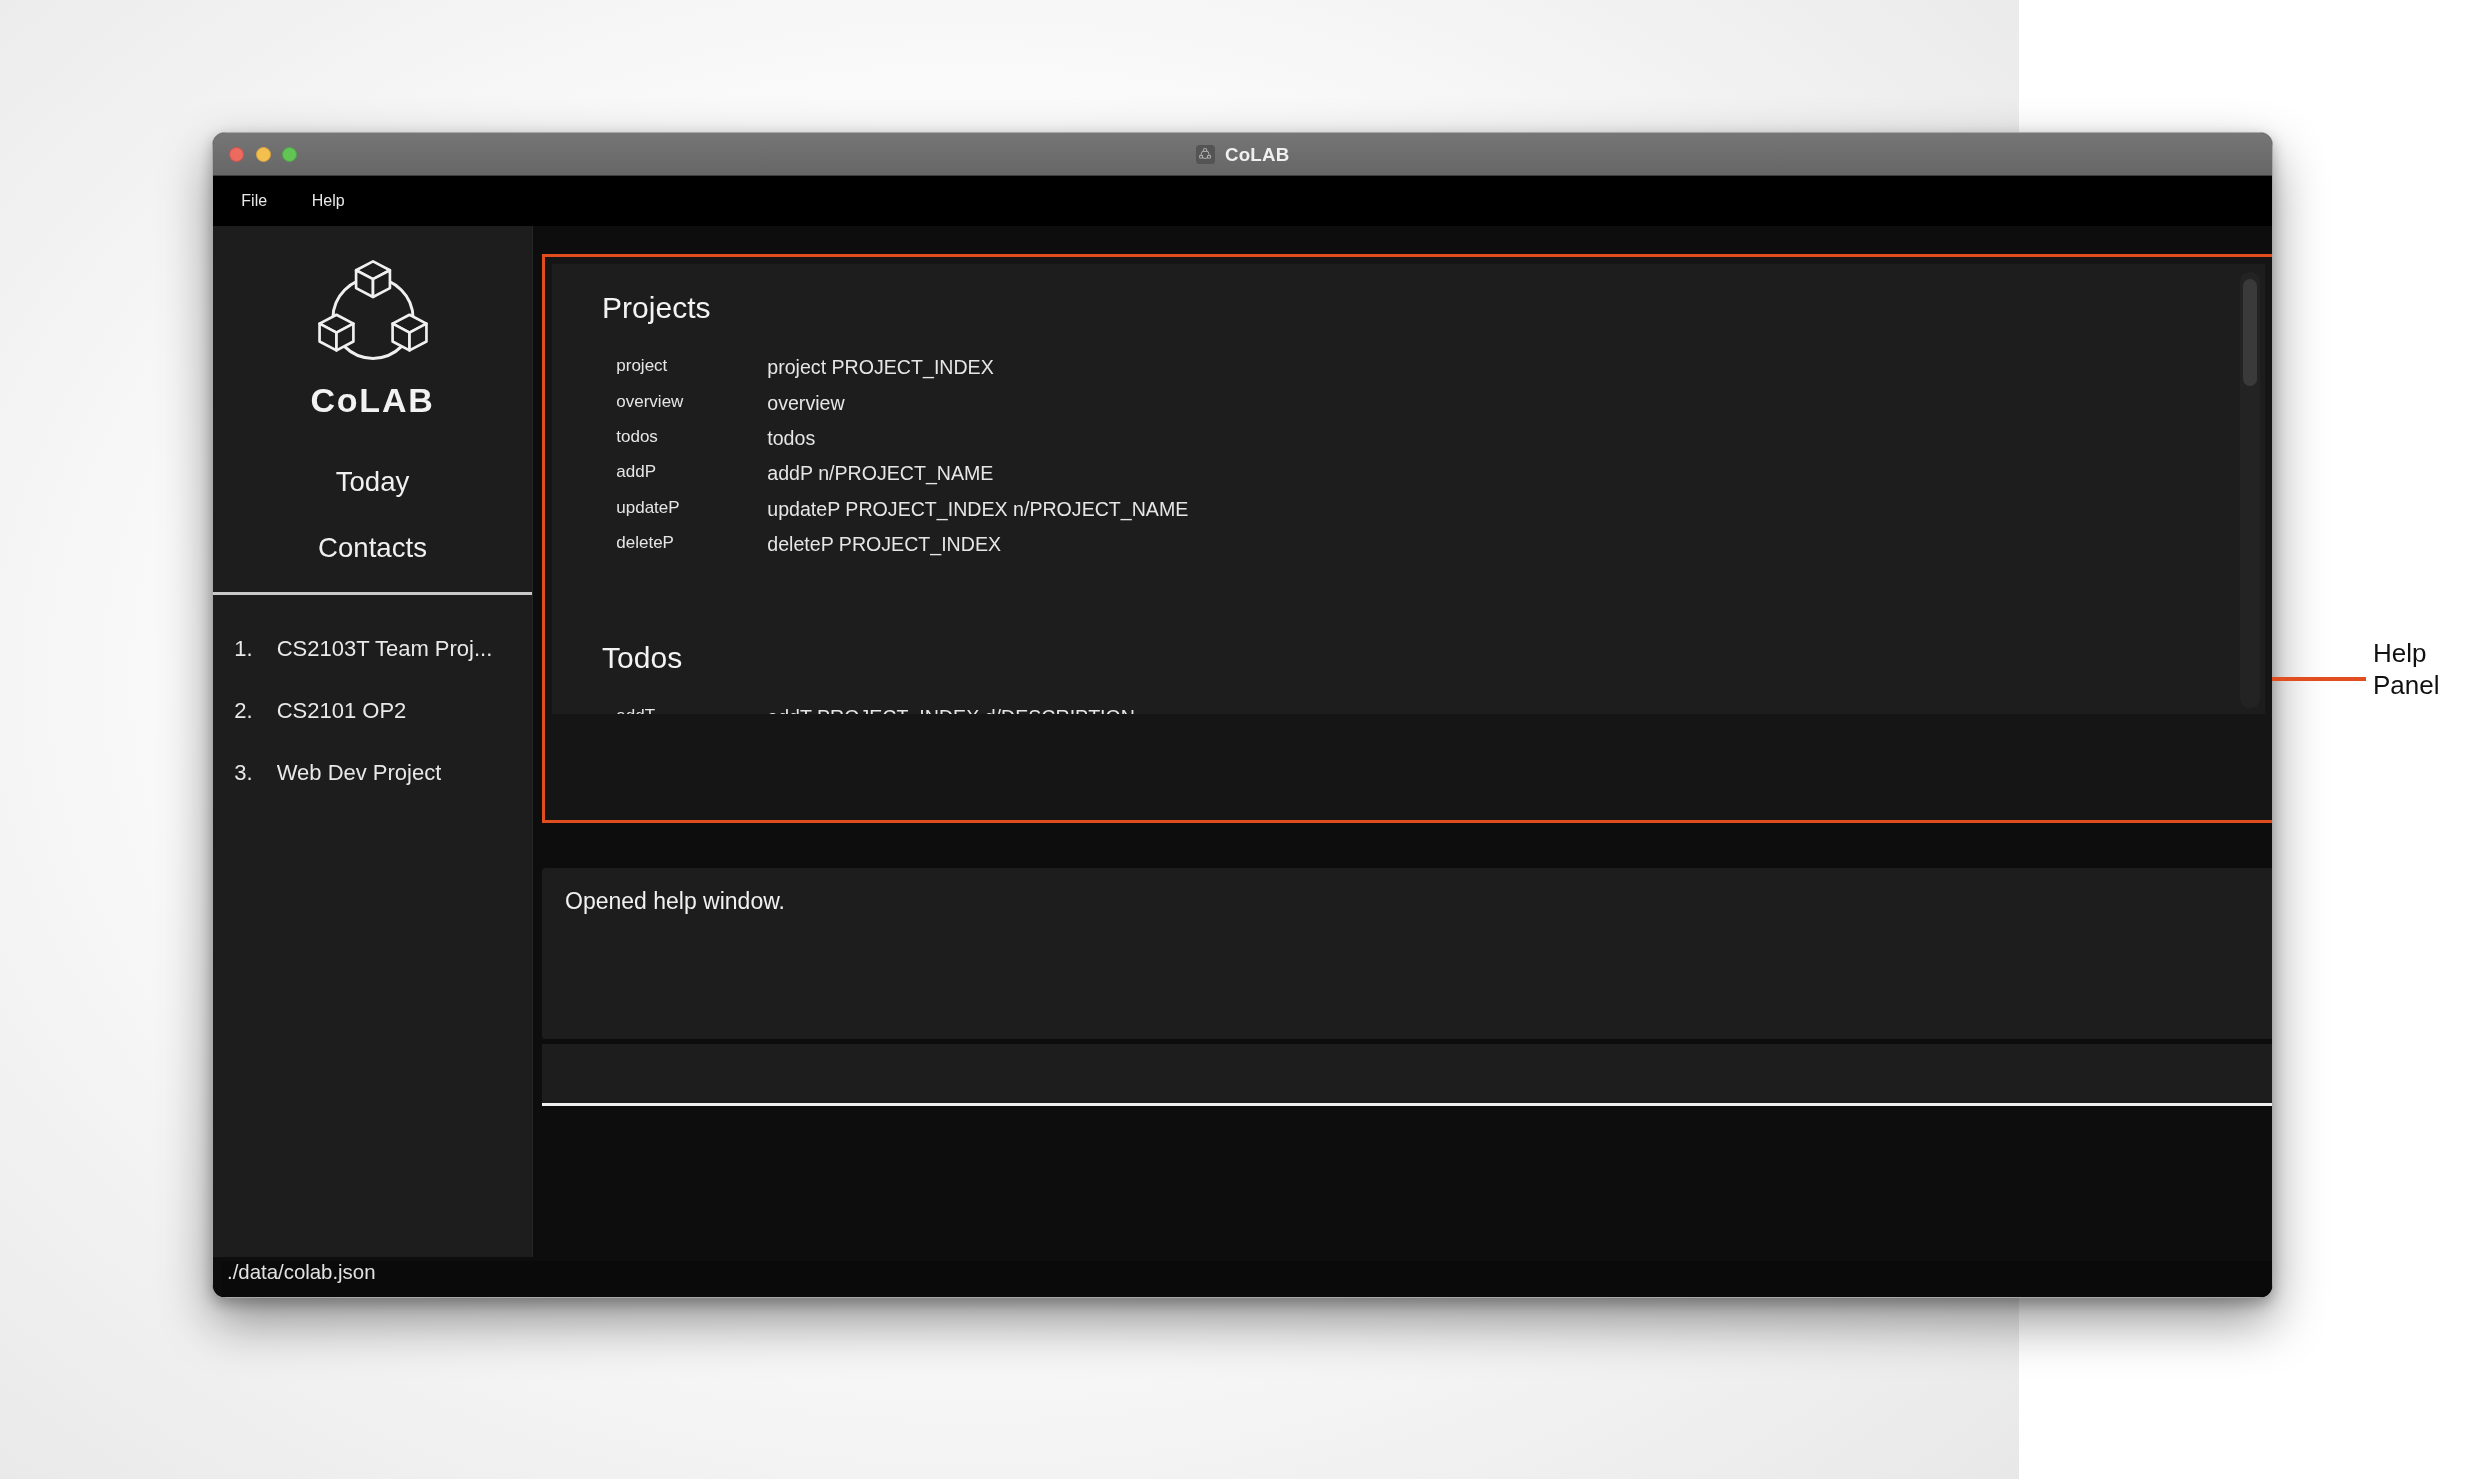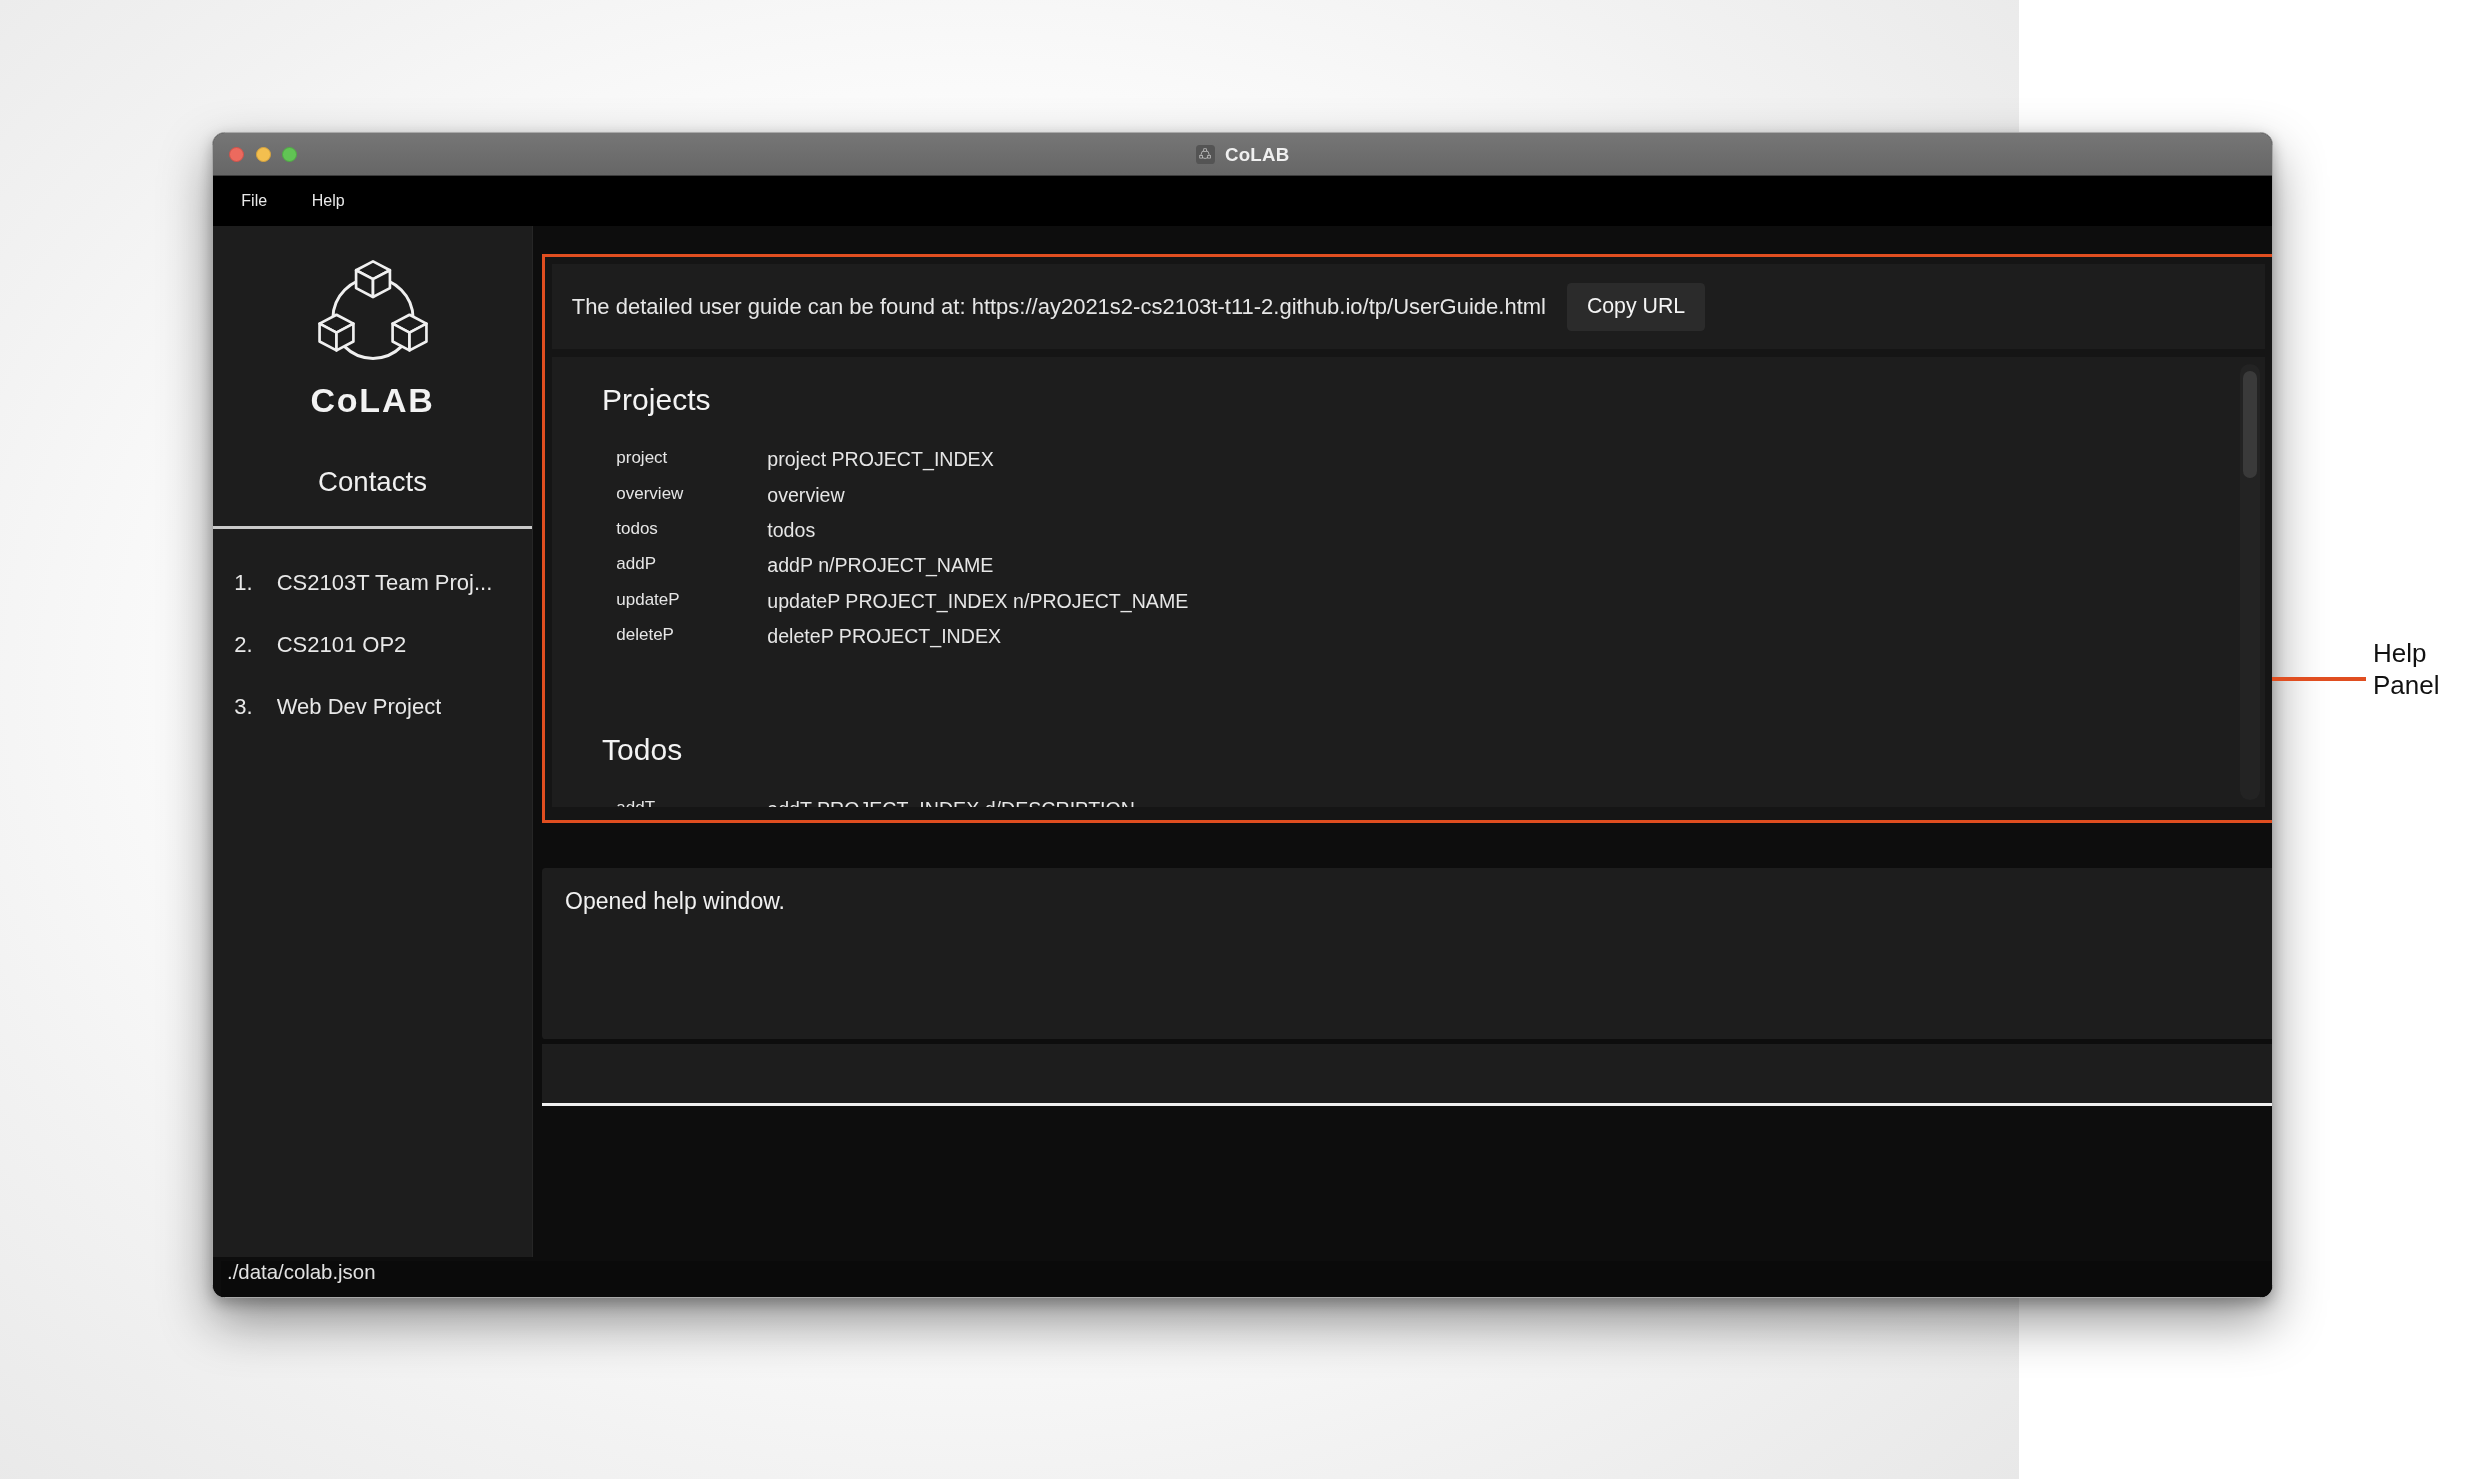--- a/index.html
+++ b/index.html
@@ -193,20 +193,21 @@
             <g fill="#1d1d1d" stroke="#f0f0f0" stroke-width="3" stroke-linejoin="round">
               <path d="M106 66 L125 76 L106 86 L87 76 Z"></path>
               <path d="M87 76 L87 96 L106 106 L106 86 Z"></path>
               <path d="M125 76 L125 96 L106 106 L106 86 Z"></path>
             </g>
           </svg>
         </div>
         <div class="logo-text">CoLAB</div>
 
         <div class="nav-links">
+          <div class="nav-link">Today</div>
           <div class="nav-link">Contacts</div>
         </div>
 
         <div class="divider"></div>
 
         <div class="proj-list">
           <div class="proj-item">
             <span class="proj-index">1.</span>
             <span class="proj-name">CS2103T Team Proj...</span>
           </div>
@@ -219,24 +220,20 @@
             <span class="proj-name">Web Dev Project</span>
           </div>
         </div>
       </div>
 
       <div class="main">
 
         <div class="help-panel">
           <div class="help-inner">
 
-            <div class="help-topbar">
-              <span class="help-url-text">The detailed user guide can be found at: https://ay2021s2-cs2103t-t11-2.github.io/tp/UserGuide.html</span>
-              <button class="copy-btn">Copy URL</button>
-            </div>
 
             <div class="help-body">
               <div class="help-scroll">
 
                 <div class="sec-title">Projects</div>
                 <div class="cmd-row">
                   <span class="cmd-key">project</span>
                   <span class="cmd-val">project PROJECT_INDEX</span>
                 </div>
                 <div class="cmd-row">

